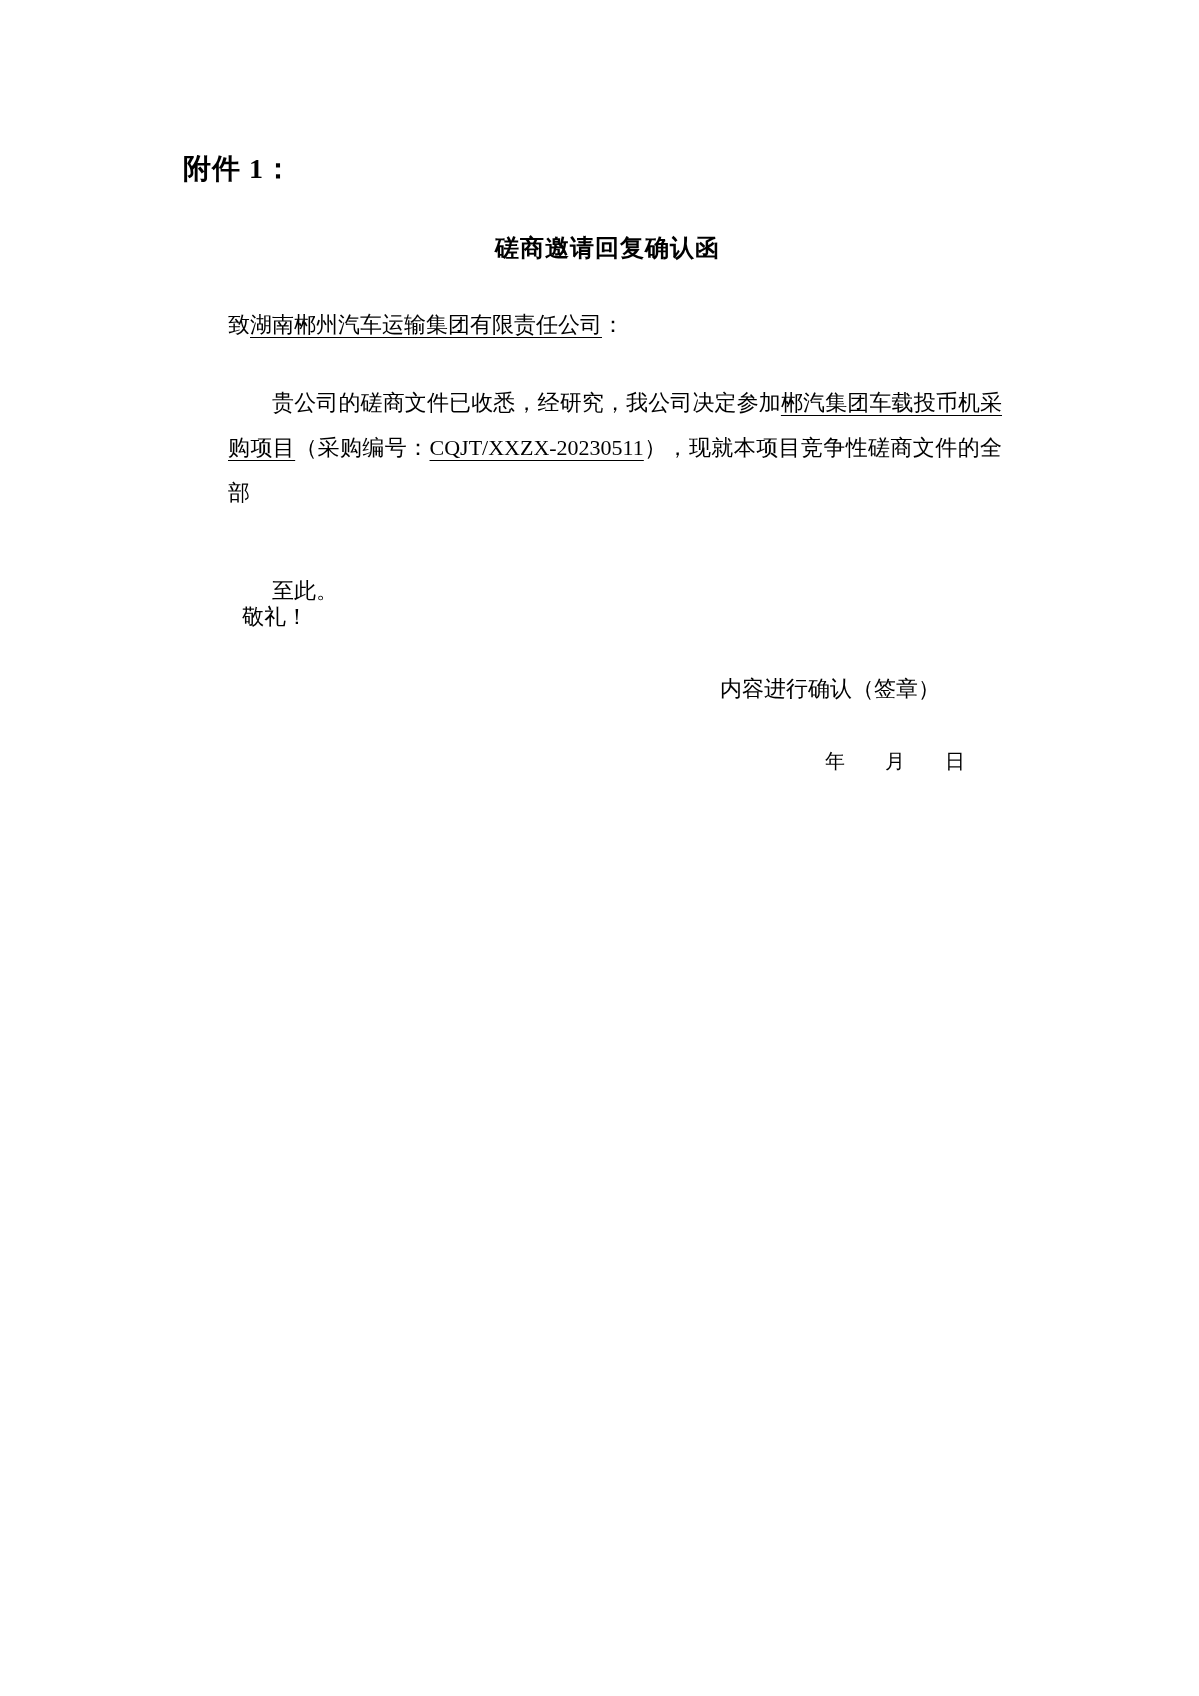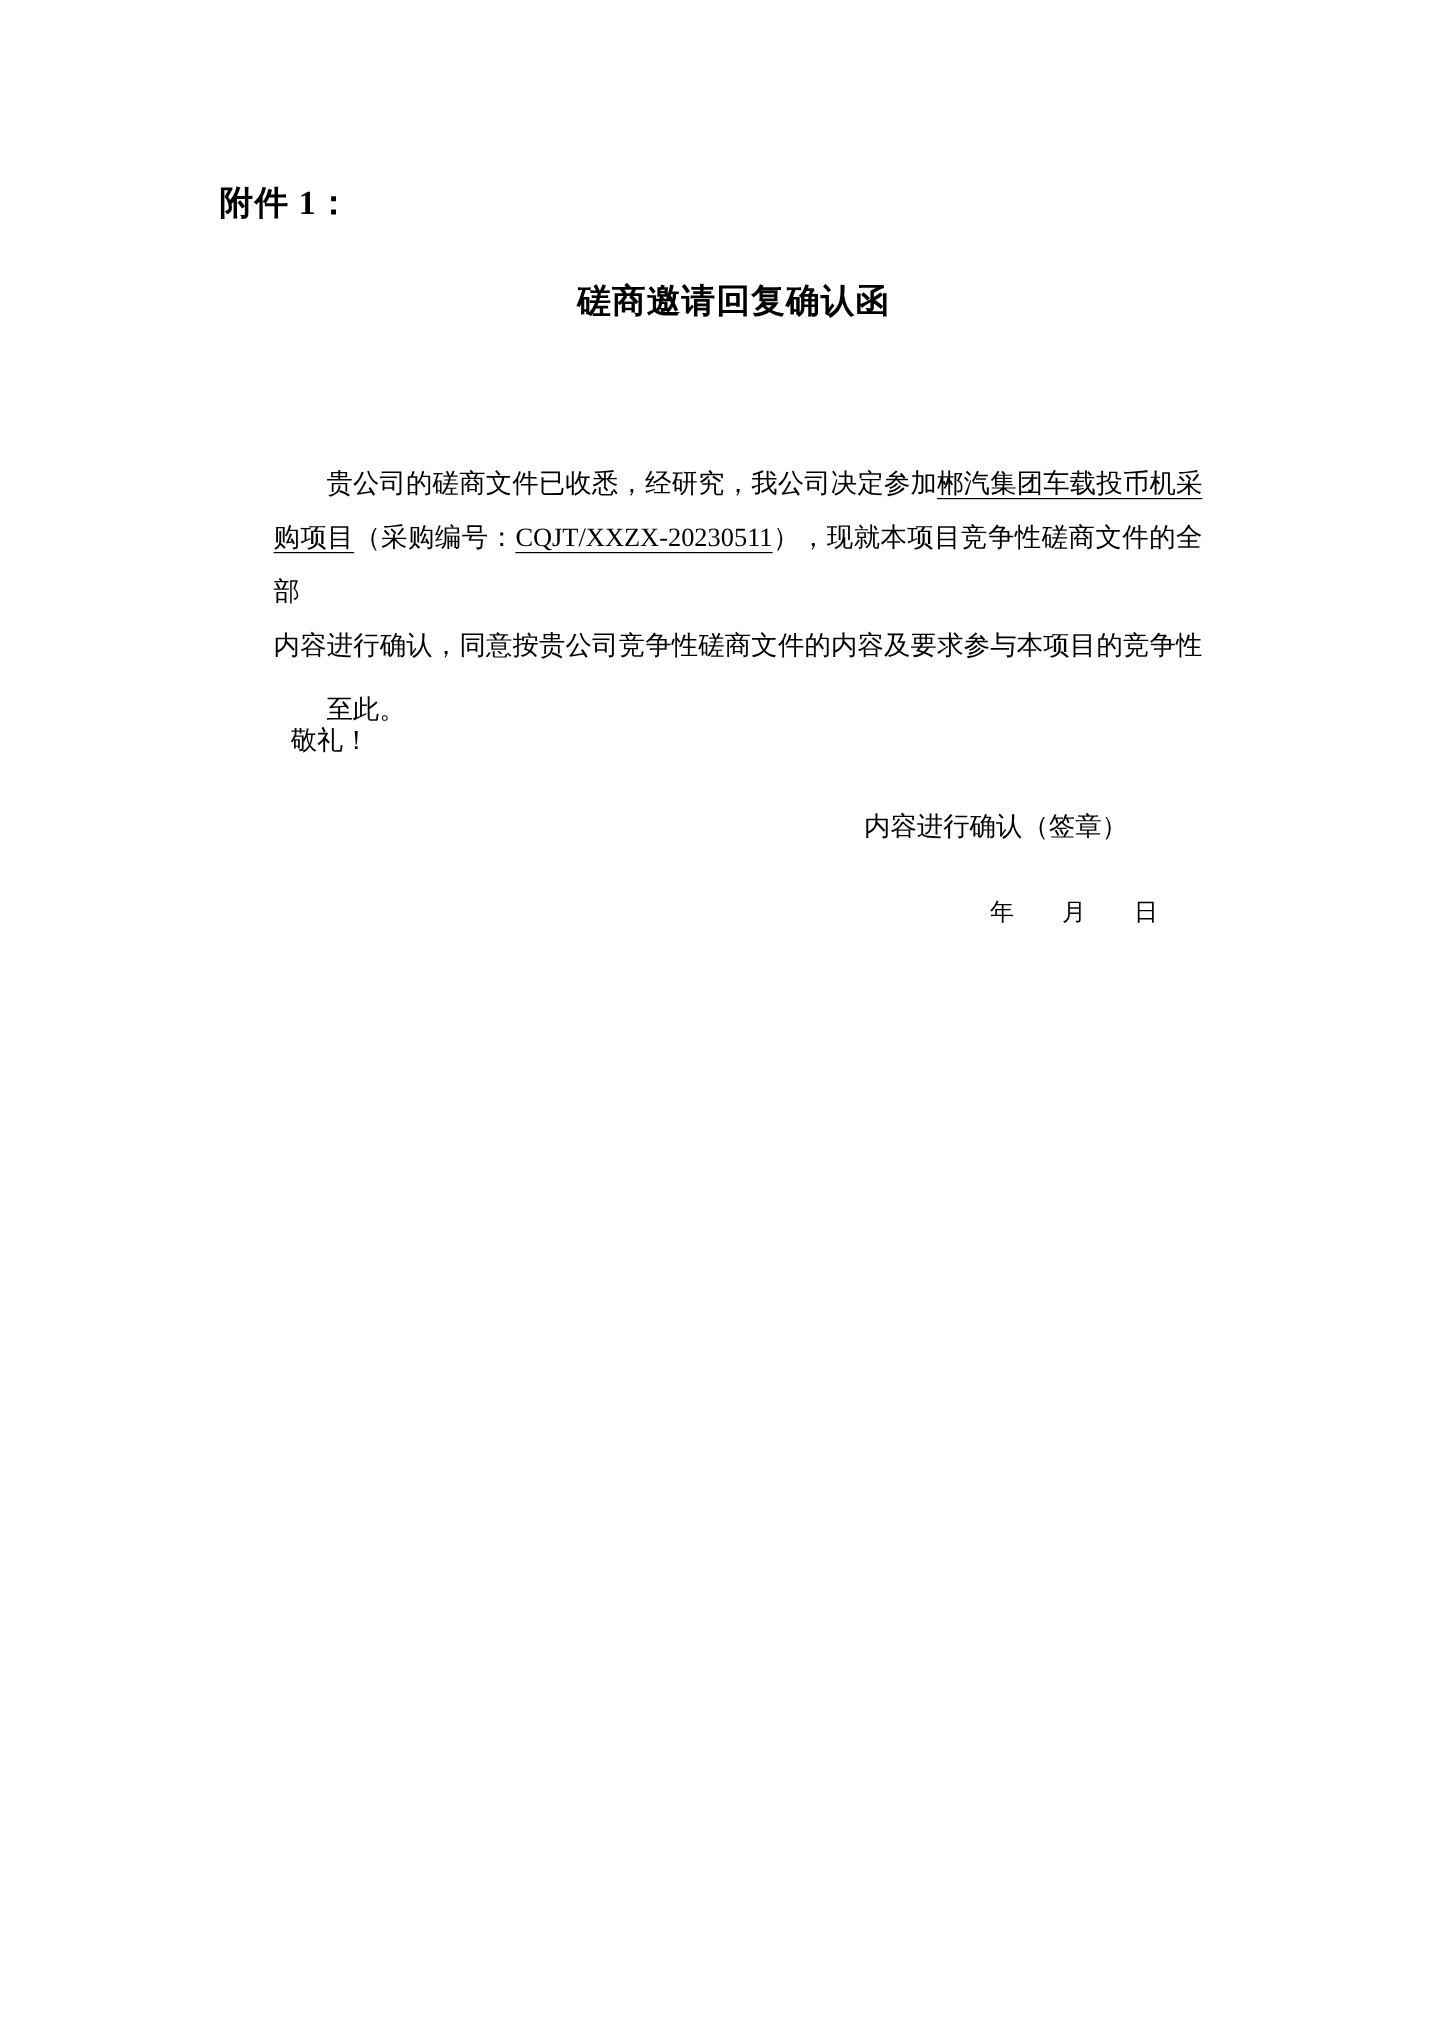--- a/index.html
+++ b/index.html
@@ -22,23 +22,23 @@
     position: absolute;
     left: 183px;
     top: 150px;
     font-size: 28px;
     font-weight: bold;
     letter-spacing: 1px;
     white-space: nowrap;
   }
   .letter-title {
     position: absolute;
-    left: 481px;
+    left: 495px;
     top: 232px;
-    font-size: 28px;
+    font-size: 24px;
     font-weight: bold;
     letter-spacing: 1px;
     white-space: nowrap;
   }
   .salutation {
     position: absolute;
     left: 228px;
     top: 310px;
     width: 780px;
     font-size: 22px;
@@ -113,25 +113,25 @@
 </style>
 </head>
 <body>
 
 <div class="page">
 
   <div class="attachment-label">附件 1：</div>
 
   <div class="letter-title">磋商邀请回复确认函</div>
 
+  <div class="salutation"><span>致</span><span class="u">湖南郴州汽车运输集团有限责任公司</span><span>：</span></div>
 
   <div class="body-paragraph">
     <div class="body-line first"><span>贵公司的磋商文件已收悉，经研究，我公司决定参加</span><span class="u">郴汽集团车载投币机采</span></div>
     <div class="body-line"><span class="u">购项目</span><span>（采购编号：</span><span class="u">CQJT/XXZX-20230511</span><span>），现就本项目竞争性磋商文件的全部</span></div>
-    <div class="body-line"><span>内容进行确认，同意按贵公司竞争性磋商文件的内容及要求参与本项目的竞争性</span></div>
   </div>
 
   <div class="closing-main">至此。</div>
 
   <div class="closing-salute">敬礼！</div>
 
   <div class="signature-line">内容进行确认（签章）</div>
 
   <div class="date-line">年　　月　　日</div>
 

